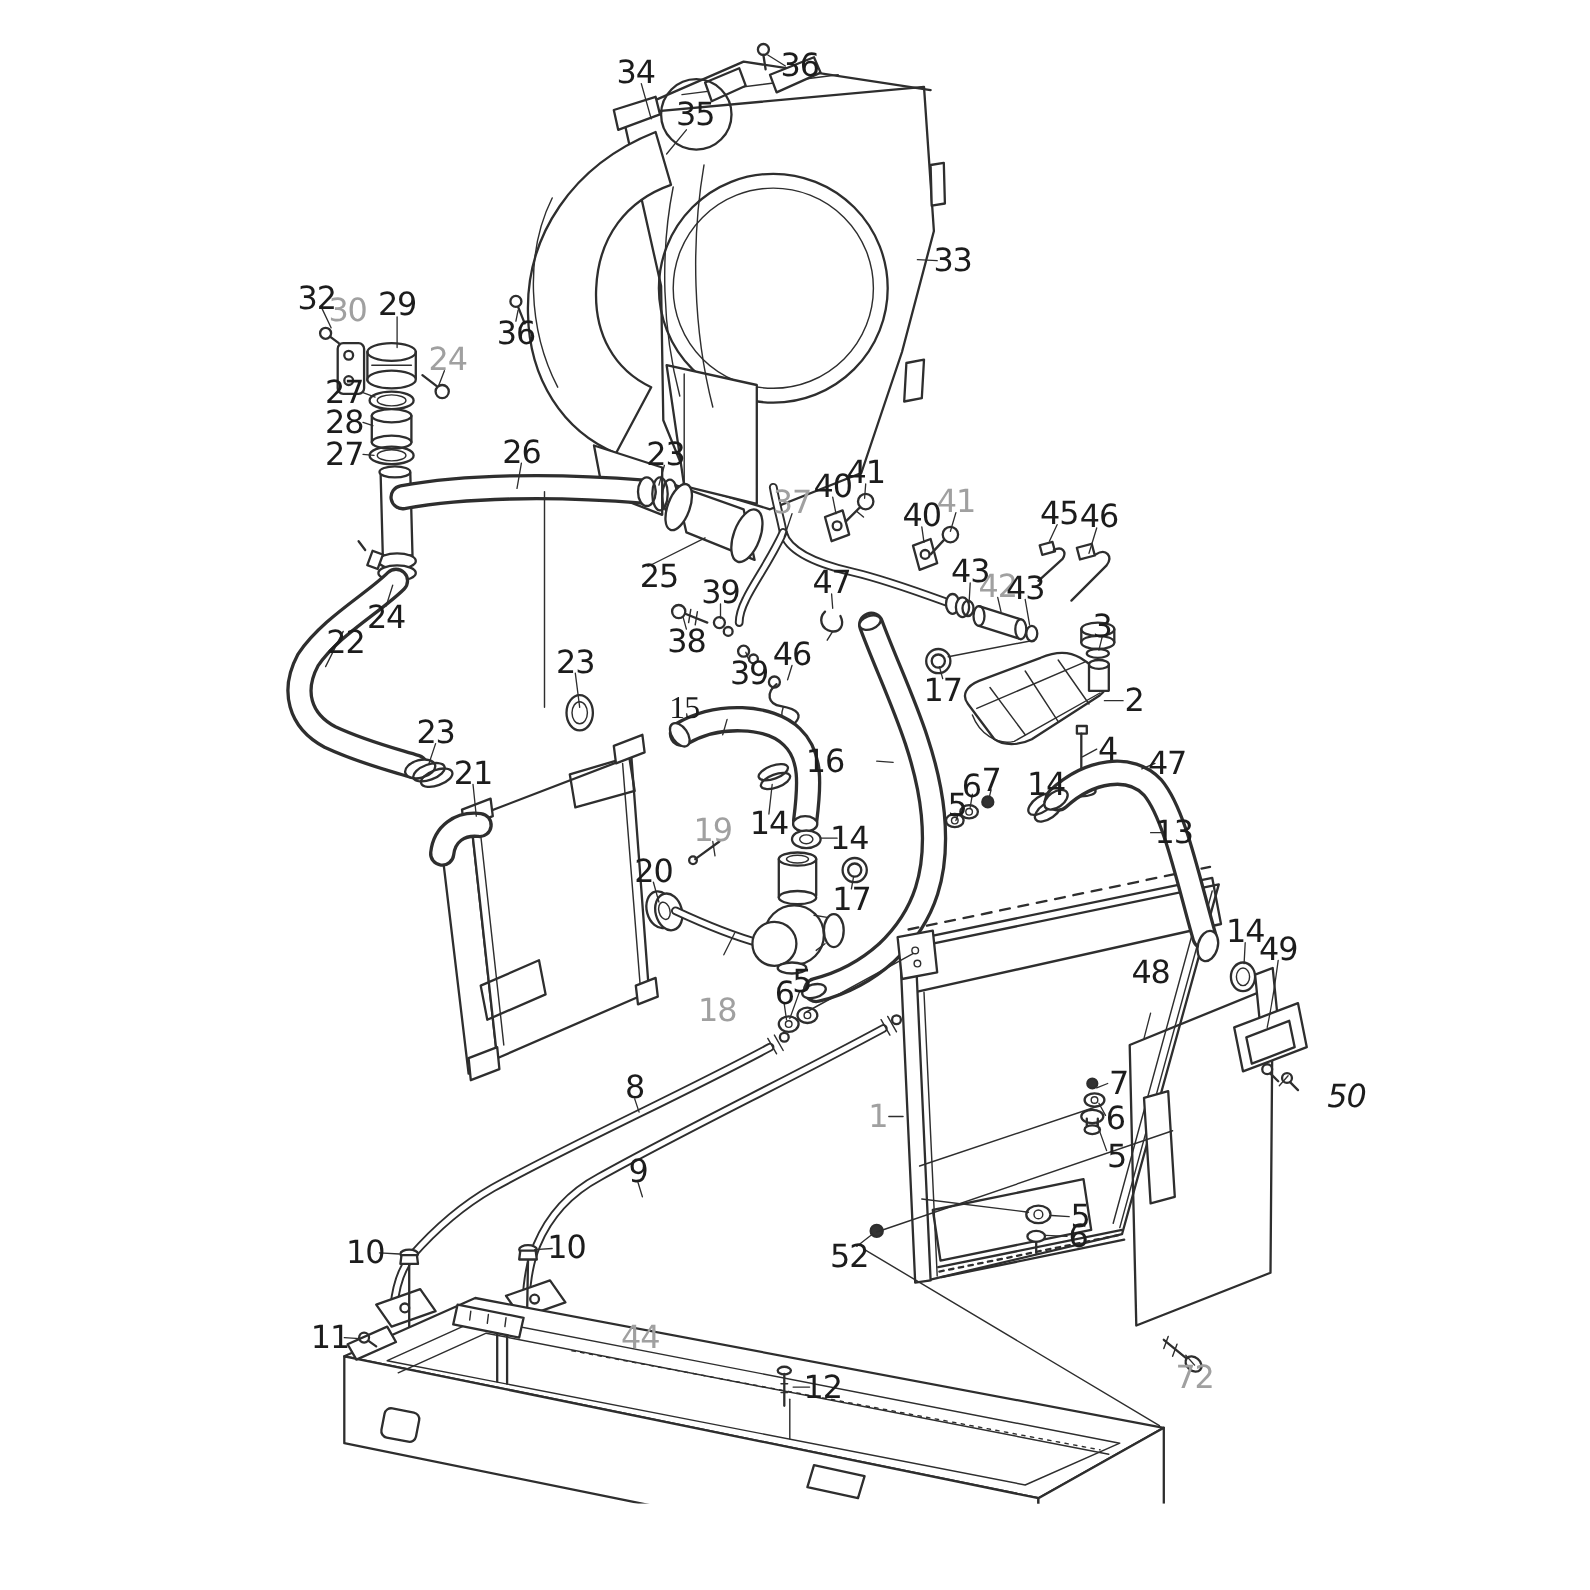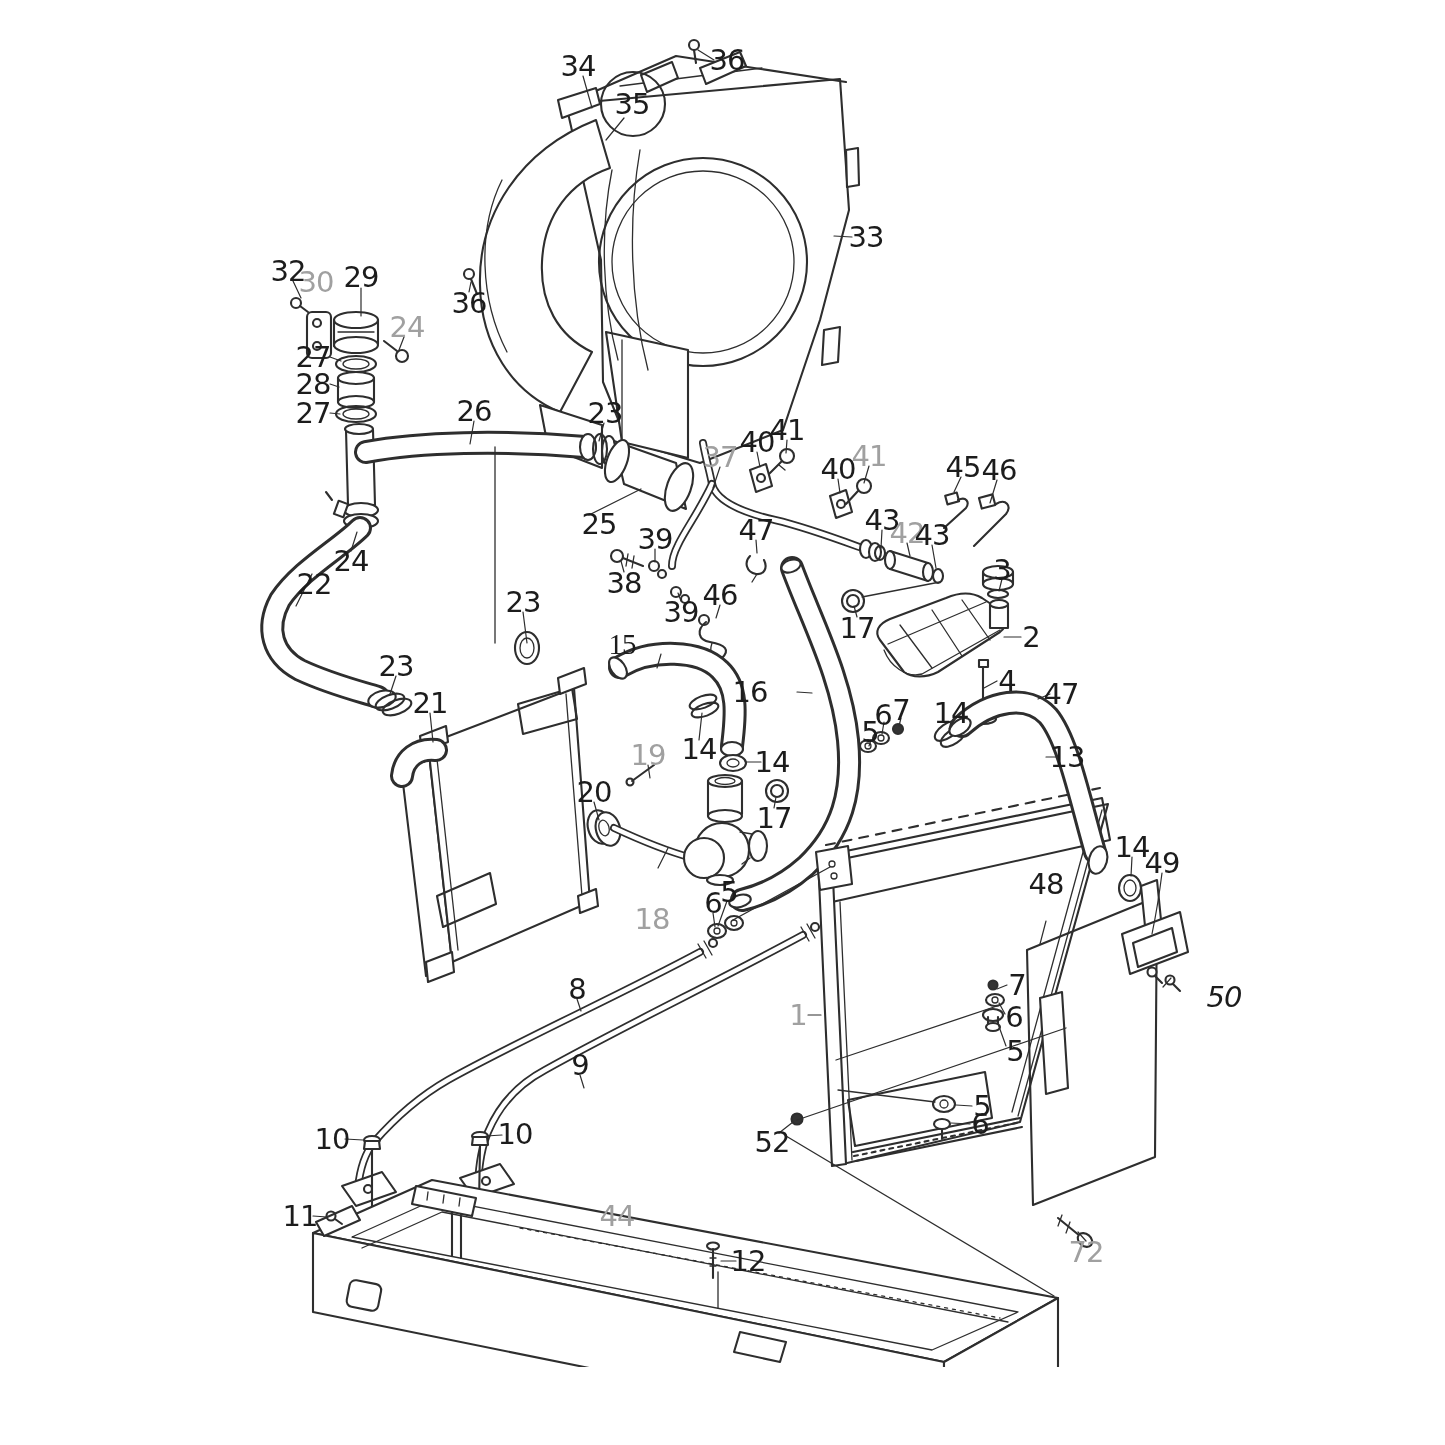--- a/index.html
+++ b/index.html
@@ -564,17 +564,17 @@
       <div class="part-label" style="left: 1224px; top: 997px; font-style: italic;">50</div>
       <div class="part-label" style="left: 1017px; top: 985px;">7</div>
       <div class="part-label" style="left: 1014px; top: 1017px;">6</div>
       <div class="part-label" style="left: 1015px; top: 1051px;">5</div>
       <div class="part-label" style="left: 982px; top: 1106px;">5</div>
       <div class="part-label" style="left: 980px; top: 1124px;">6</div>
       <div class="part-label" style="left: 772px; top: 1142px;">52</div>
       <div class="part-label" style="left: 332px; top: 1139px;">10</div>
       <div class="part-label" style="left: 515px; top: 1134px;">10</div>
       <div class="part-label" style="left: 300px; top: 1216px;">11</div>
-      <div class="part-label muted" style="left: 582px; top: 1216px; margin-left: 35px;">44</div>
+      <div class="part-label muted" style="left: 582px; top: 1216px;">44</div>
       <div class="part-label" style="left: 748px; top: 1261px;">12</div>
       <div class="part-label muted" style="left: 1086px; top: 1252px;">72</div>
     </div>
 </div>
 
 </body></html>

